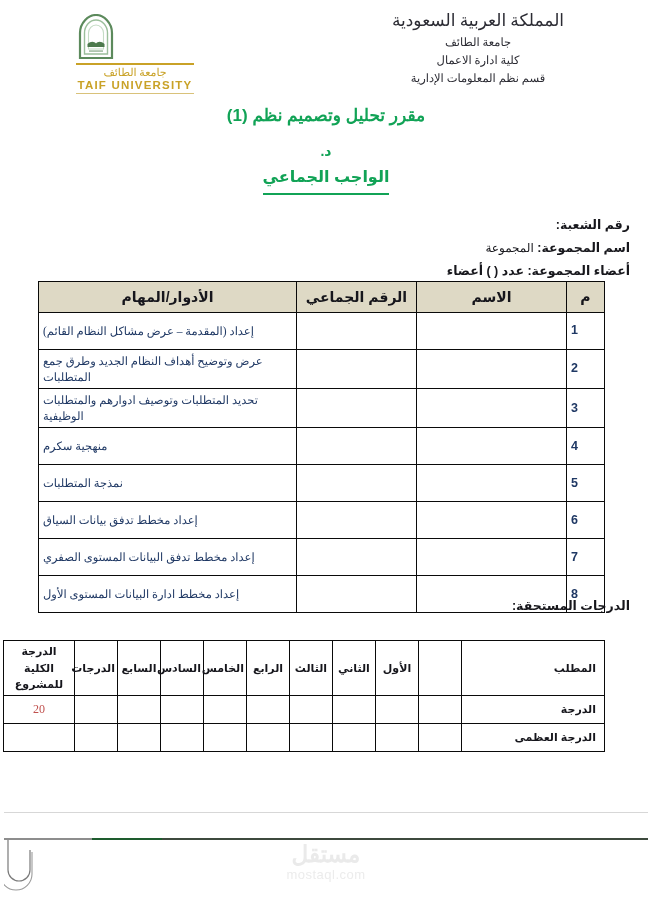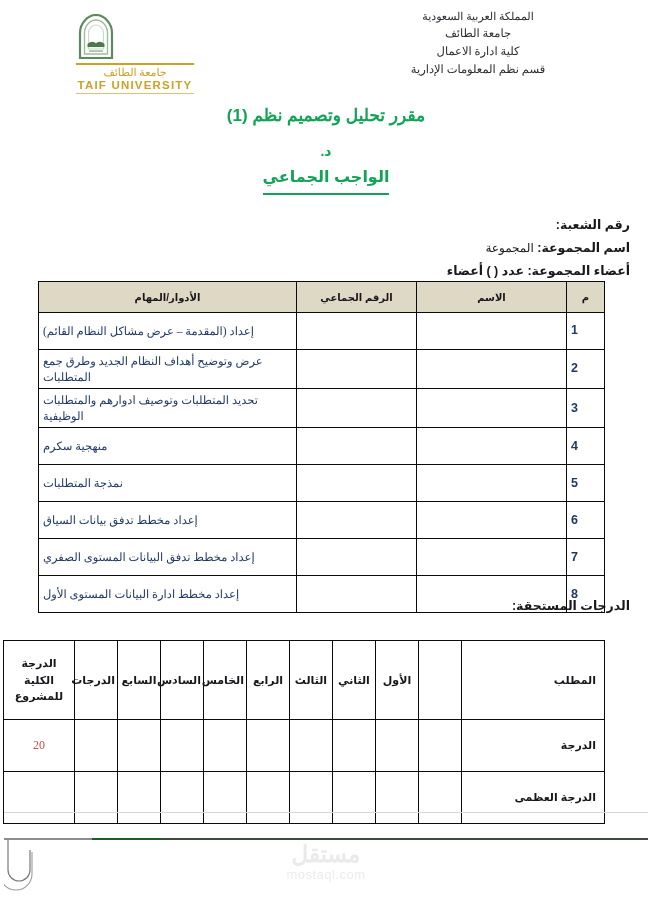--- a/index.html
+++ b/index.html
@@ -36,21 +36,21 @@
     width: 300px;
     text-align: center;
     direction: rtl;
   }
   .header-text .hline {
     color: #2b2b33;
     font-family: "Liberation Serif", "DejaVu Serif", serif;
     line-height: 1.55;
     white-space: nowrap;
   }
-  .header-text .hline.l1 { font-size: 11px; }
+  .header-text .hline.l1 { font-size: 17px; }
   .header-text .hline.l2 { font-size: 11.5px; }
   .header-text .hline.l3 { font-size: 11.5px; }
   .header-text .hline.l4 { font-size: 11.5px; }
 
   
   .logo {
     position: absolute;
     top: 12px;
     left: 76px;
     width: 118px;
@@ -176,21 +176,21 @@
   }
   .members-table th,
   .members-table td {
     border: 1px solid #0a0a0a;
     padding: 3px 4px;
   }
   .members-table thead th {
     background: #ded9c5;
     color: #16161c;
     font-weight: bold;
-    font-size: 10px;
+    font-size: 14px;
     height: 24px;
     text-align: center;
   }
   .members-table tbody td {
     height: 30px;
     color: #1f3864;
     font-family: "Liberation Serif", "DejaVu Serif", serif;
     font-size: 11.5px;
     text-align: left;
     vertical-align: middle;
@@ -229,21 +229,21 @@
     table-layout: fixed;
   }
   .grades-table th,
   .grades-table td {
     border: 1px solid #0a0a0a;
     font-size: 11px;
     font-weight: bold;
     color: #16161c;
     text-align: center;
     vertical-align: middle;
-    padding: 14px 2px;
+    padding: 2px 2px;
   }
   .grades-table thead th {
     height: 48px;
     line-height: 1.5;
   }
   .grades-table thead th.label-col,
   .grades-table tbody th.label-col {
     text-align: right;
     padding-right: 8px;
     width: 132px;

